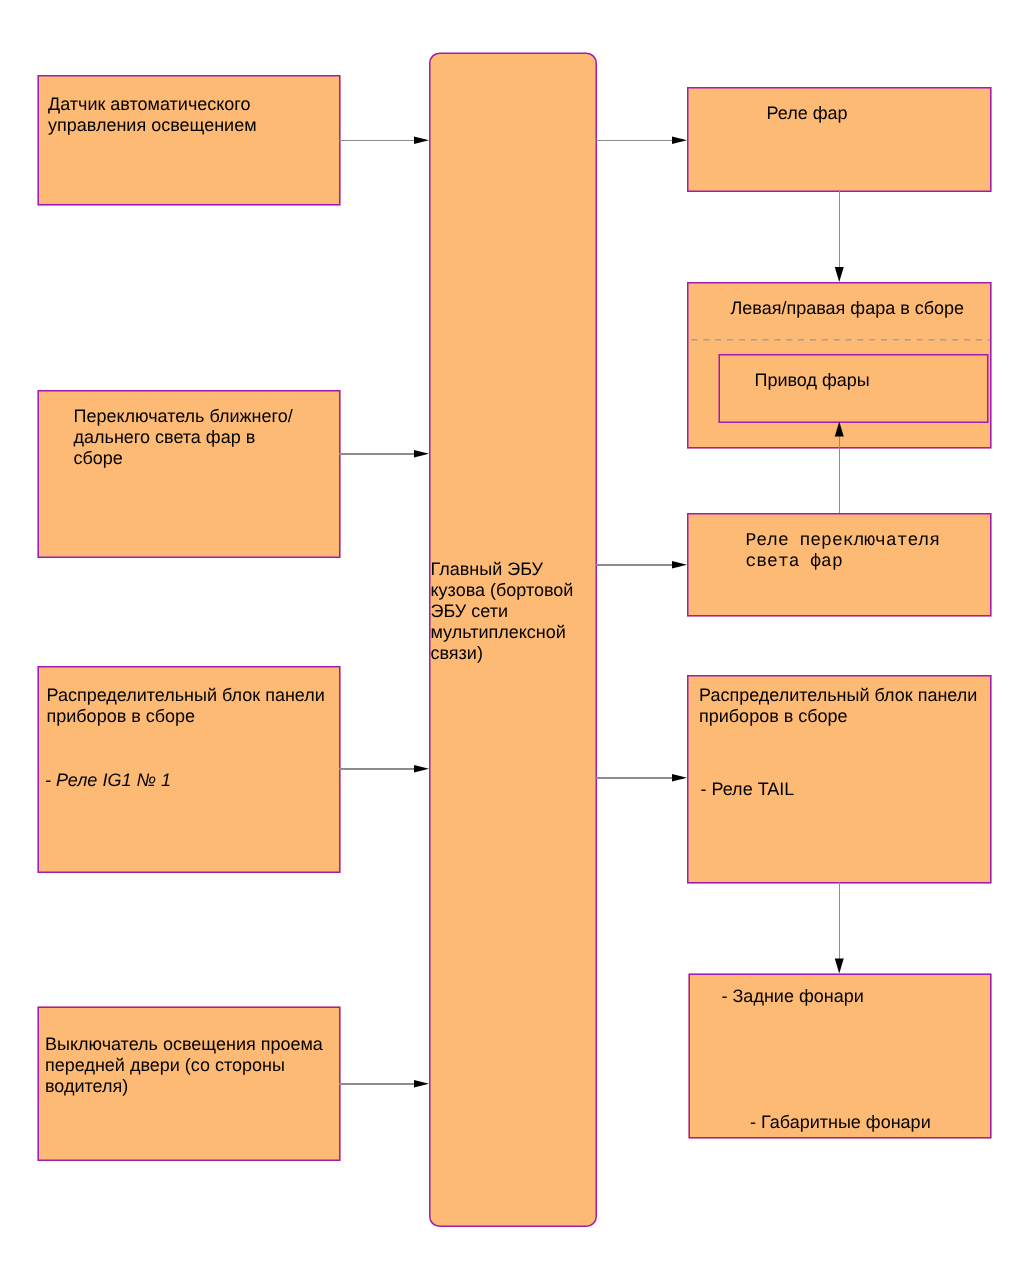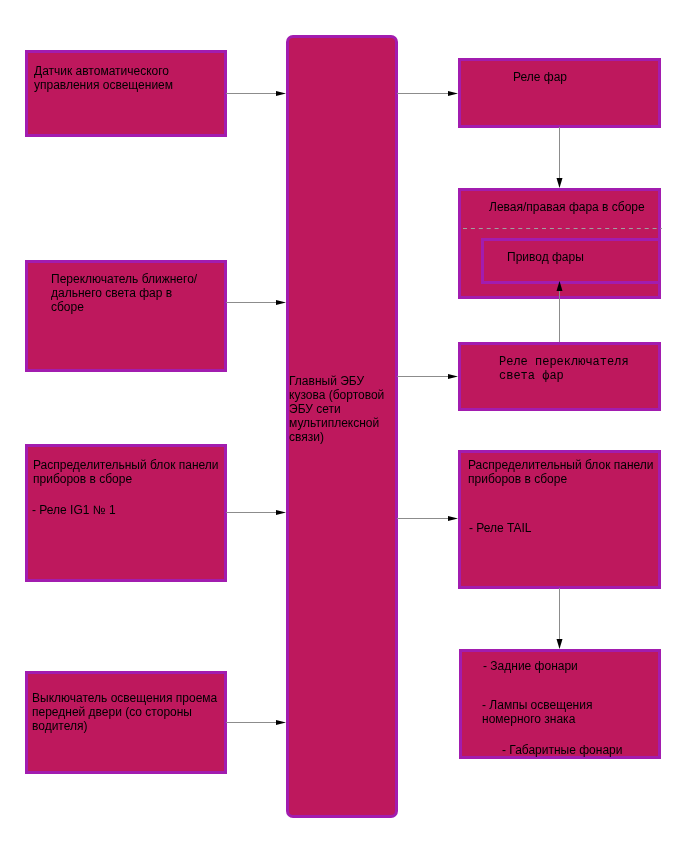--- a/index.html
+++ b/index.html
@@ -13,22 +13,22 @@
     position: relative;
     width: 688px;
     height: 852px;
     background: #ffffff;
     overflow: hidden;
     font-family: "Liberation Sans", sans-serif;
   }
   .node {
     position: absolute;
     box-sizing: border-box;
-    border: 3px solid #a21caf;
-    background: #be185d;
+    border: 1px solid #a21caf;
+    background: #fdba74;
   }
   .node-text {
     position: absolute;
     font-family: "Liberation Sans", sans-serif;
     font-size: 12px;
     line-height: 14px;
     color: #000000;
     white-space: pre-wrap;
   }
   svg.links {
@@ -81,21 +81,21 @@
 
   <div class="node" style="left:25px;top:260px;width:202px;height:112px;">
     <div class="node-text" style="left:23px;top:9px;">Переключатель ближнего/
 дальнего света фар в
 сборе</div>
   </div>
 
   <div class="node" style="left:25px;top:444px;width:202px;height:138px;">
     <div class="node-text" style="left:5px;top:11px;">Распределительный блок панели
 приборов в сборе</div>
-    <div class="node-text" style="left:4px;top:56px;">- Реле IG1 № 1</div>
+    <div class="node-text" style="left:4px;top:68px;font-style:italic;">- Реле IG1 № 1</div>
   </div>
 
   <div class="node" style="left:25px;top:671px;width:202px;height:103px;">
     <div class="node-text" style="left:4px;top:17px;">Выключатель освещения проема
 передней двери (со стороны
 водителя)</div>
   </div>
 
   <div class="node" style="left:286px;top:35px;width:112px;height:783px;border-radius:7px;">
     <div class="node-text" style="left:0px;top:336px;">Главный ЭБУ
@@ -125,18 +125,16 @@
   </div>
 
   <div class="node" style="left:458px;top:450px;width:203px;height:139px;">
     <div class="node-text" style="left:7px;top:5px;">Распределительный блок панели
 приборов в сборе</div>
     <div class="node-text" style="left:8px;top:68px;">- Реле TAIL</div>
   </div>
 
   <div class="node" style="left:459px;top:649px;width:202px;height:110px;">
     <div class="node-text" style="left:21px;top:7px;">- Задние фонари</div>
-    <div class="node-text" style="left:20px;top:46px;">- Лампы освещения
-номерного знака</div>
     <div class="node-text" style="left:20px;top:91px;margin-left:20px;">- Габаритные фонари</div>
   </div>
 
 </div>
 
 </body></html>

